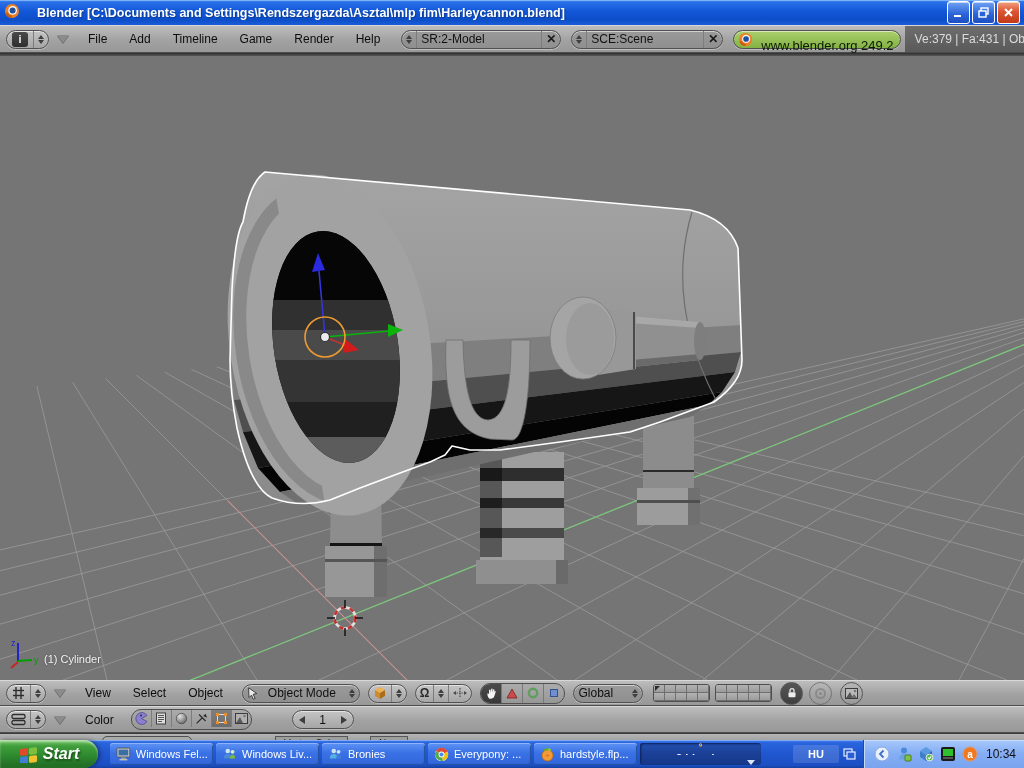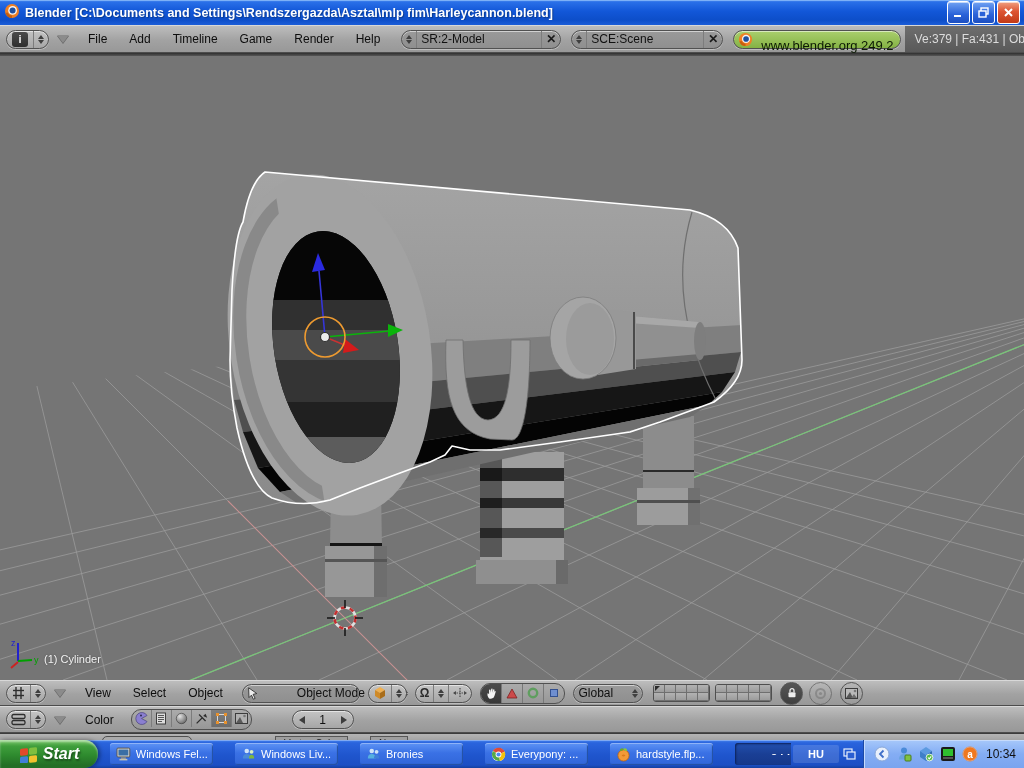--- a/index.html
+++ b/index.html
@@ -5,21 +5,21 @@
   html,body{margin:0;padding:0;background:#333;}
   .screen{position:relative;width:1024px;height:768px;overflow:hidden;
     font-family:"Liberation Sans",sans-serif;-webkit-font-smoothing:antialiased;}
 
   
   .titlebar{position:absolute;left:0;top:0;width:1024px;height:25px;
     background:linear-gradient(180deg,#5b96f0 0%,#2a70e8 8%,#1257d8 45%,#0d4ec9 80%,#1b5dd8 100%);
     display:flex;align-items:center;box-shadow:inset 0 1px 0 #7db1f7;}
   .titlebar .app-ico{margin:0 5px 0 4px;flex:none;}
   .titlebar .title{color:#fff;font-size:12.5px;font-weight:bold;text-shadow:1px 1px 1px #0a3a8f;
-    white-space:nowrap;overflow:hidden;flex:1;}
+    white-space:nowrap;overflow:hidden;flex:1;margin-left:12px;}
   .winbtns{display:flex;gap:2px;margin-right:4px;}
   .winbtn{width:21px;height:21px;border-radius:3px;border:1px solid #fff;
     display:flex;align-items:center;justify-content:center;color:#fff;font-size:11px;font-weight:bold;
     background:linear-gradient(180deg,#70a2f3,#2a62d8 60%,#1d4fc0);box-shadow:inset 0 1px 0 rgba(255,255,255,.6);}
   .winbtn.close{background:linear-gradient(180deg,#f0a080,#dd5533 45%,#c13a17);}
   .winbtn svg{display:block;}
 
   
   .bl-header{position:absolute;left:0;width:1024px;
     background:linear-gradient(180deg,#bdbdbd,#a2a2a2 55%,#989898);
@@ -90,21 +90,21 @@
 
   
   .taskbar{position:absolute;left:0;top:740px;width:1024px;height:28px;
     background:linear-gradient(180deg,#4684ee 0%,#2a64dd 10%,#1f55cd 55%,#1c4fc4 90%,#15409f 100%);
     display:flex;align-items:stretch;box-shadow:inset 0 1px 0 #7fa9f2;}
   .startbtn{flex:none;width:98px;height:28px;border-radius:0 14px 14px 0;position:relative;
     background:linear-gradient(180deg,#7eca6c 0%,#3f9e3c 22%,#2e8a2e 55%,#246f26 90%);
     box-shadow:inset 0 2px 2px rgba(255,255,255,.45),2px 0 4px rgba(0,0,0,.4);
     display:flex;align-items:center;justify-content:center;gap:5px;}
   .startbtn .lbl{color:#fff;font-size:16px;font-weight:bold;font-style:italic;text-shadow:1px 2px 2px #1c4d1c;}
-  .tasks{flex:1;display:flex;gap:22px;padding:0 0 16px 12px;align-items:flex-start;overflow:hidden;}
+  .tasks{flex:1;display:flex;gap:3px;padding:0 0 16px 12px;align-items:flex-start;overflow:hidden;}
   .task{flex:none;width:103px;height:22px;margin-top:3px;border-radius:3px;display:flex;align-items:center;gap:5px;
     padding:0 6px;box-sizing:border-box;color:#fff;font-size:11px;white-space:nowrap;overflow:hidden;
     background:linear-gradient(180deg,#5e94f5 0%,#3a71e5 45%,#3166d9 100%);
     box-shadow:inset 0 1px 0 #8fb4f8,inset -1px -1px 1px #24509f;}
   .task .tlbl{overflow:hidden;text-overflow:clip;}
   .task.active{width:121px;font-weight:bold;
     background:linear-gradient(180deg,#2250ae 0%,#1a3f95 50%,#16388a 100%);
     box-shadow:inset 1px 1px 2px #0c2158;flex-direction:column;}
   .task .grp-arrow{margin-left:auto;width:0;height:0;border-left:4px solid transparent;border-right:4px solid transparent;border-top:5px solid #dce6f8;}
   .lang{flex:none;margin:5px 4px 0 2px;width:46px;height:18px;display:flex;align-items:center;justify-content:center;
@@ -368,21 +368,21 @@
       </span>
       <span class="seg stepper">
           <i class="up"></i>
           <i class="dn"></i>
         </span>
     </span>
     <span class="collapse-tri"></span>
     <span class="bl-menu">View</span>
     <span class="bl-menu">Select</span>
     <span class="bl-menu">Object</span>
-    <span class="pill dd" style="margin-left:8px;width:118px;gap:29px;">
+    <span class="pill dd" style="margin-left:8px;width:118px;">
       <span class="seg">
         <svg width="13" height="13" viewBox="0 0 16 16">
             <path d="M2 1 L12 8 L7.5 9 L10 14 L7.8 15 L5.5 10 L2.5 13 Z" fill="#ededed" stroke="#222" stroke-width="1"></path>
           </svg>
       </span>
       <span class="txt" style="flex:1;">Object Mode</span>
       <span class="seg stepper">
           <i class="up"></i>
           <i class="dn"></i>
         </span>

